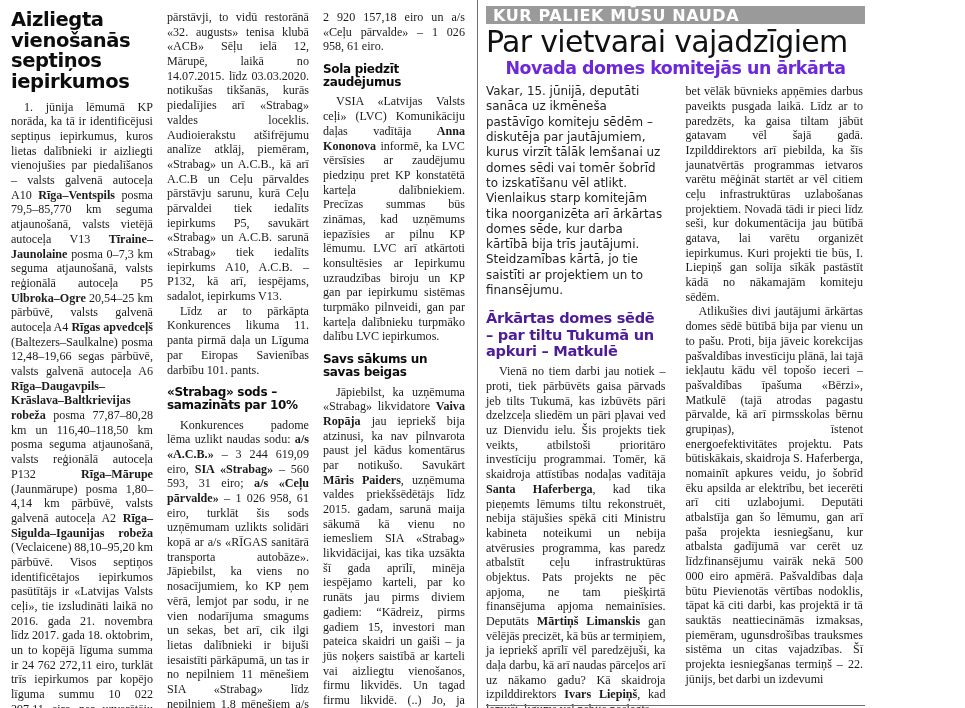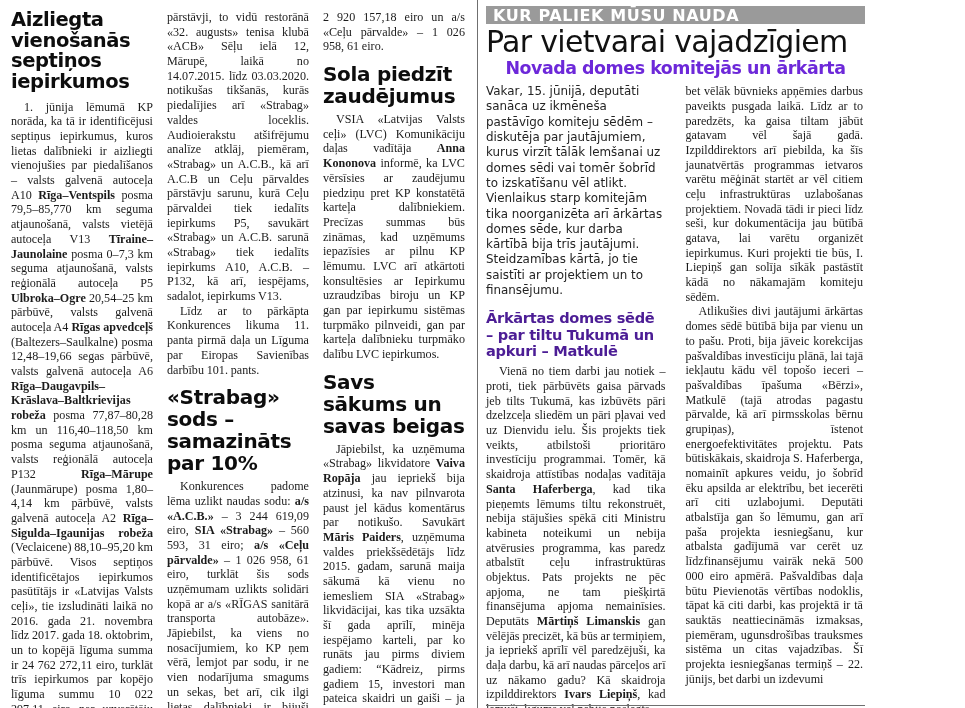--- a/index.html
+++ b/index.html
@@ -54,21 +54,21 @@
     font-size: 19.5px;
     line-height: 1.06;
     letter-spacing: -0.4px;
     margin: 0 0 7px 0;
     color: #0d0d0d;
   }
 
   .subhead {
     font-family: "DejaVu Sans", sans-serif;
     font-weight: bold;
-    font-size: 20px;
+    font-size: 12px;
     line-height: 1.1;
     letter-spacing: -0.3px;
     margin: 9px 0 5px 0;
     color: #0d0d0d;
   }
 
   p.body {
     margin: 0;
     font-size: 12.1px;
     line-height: 1.215;

